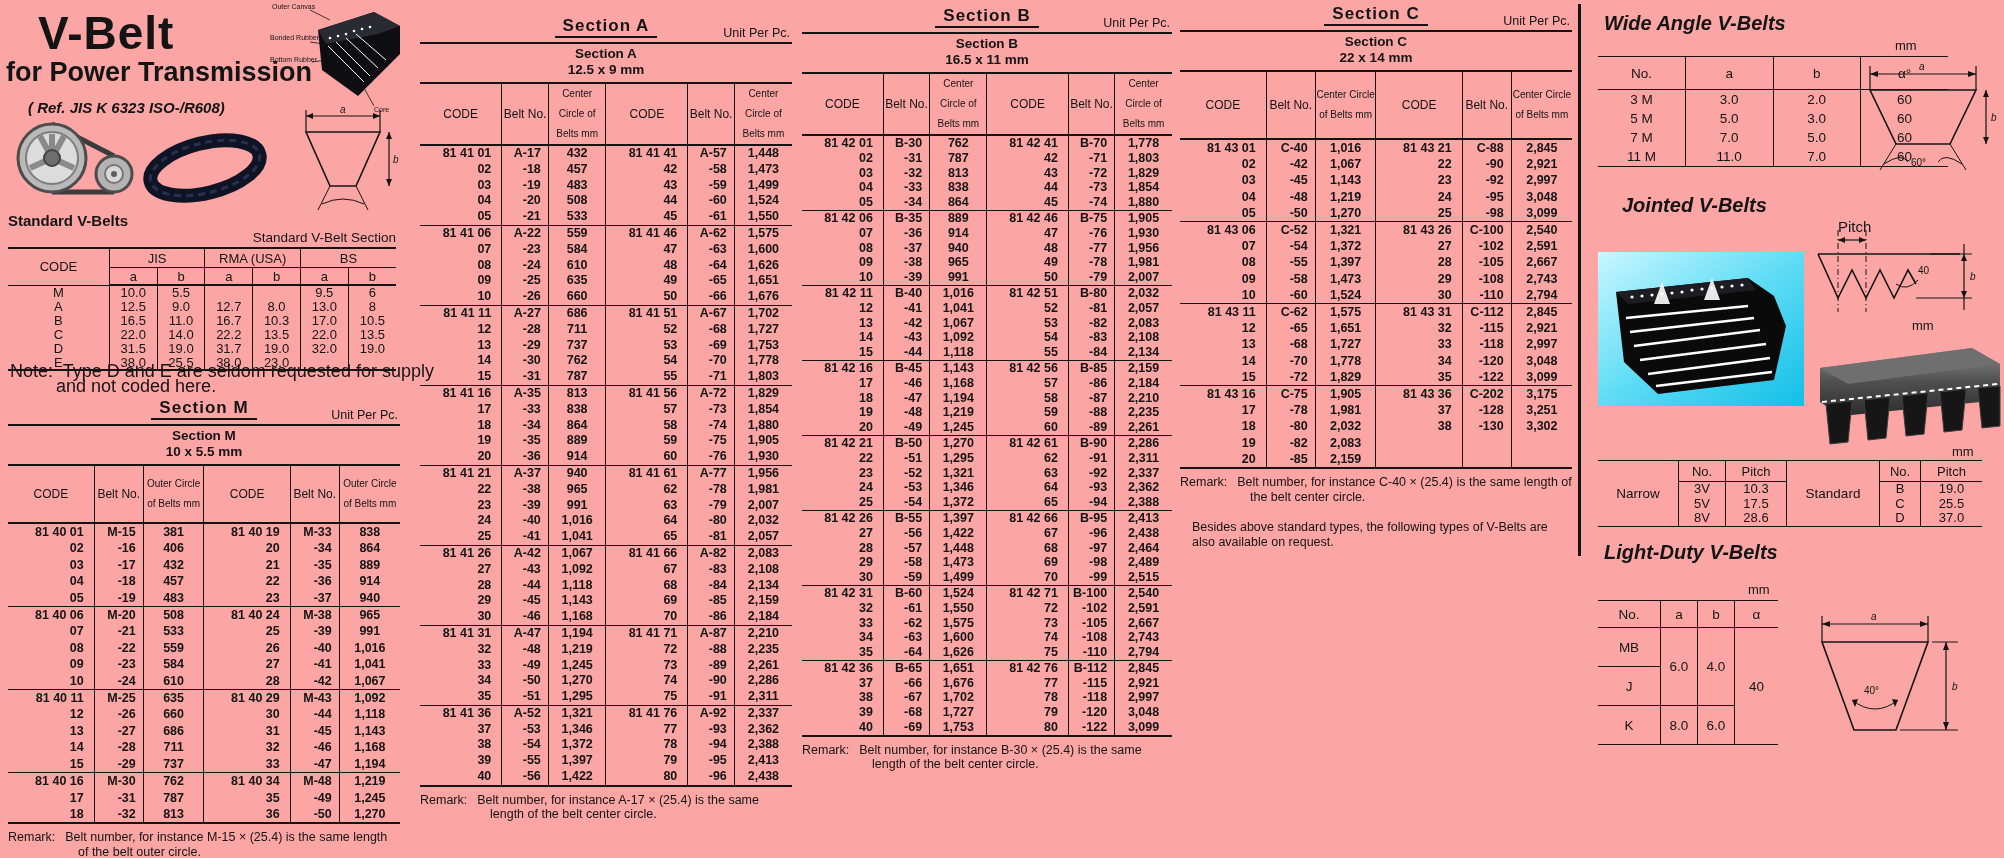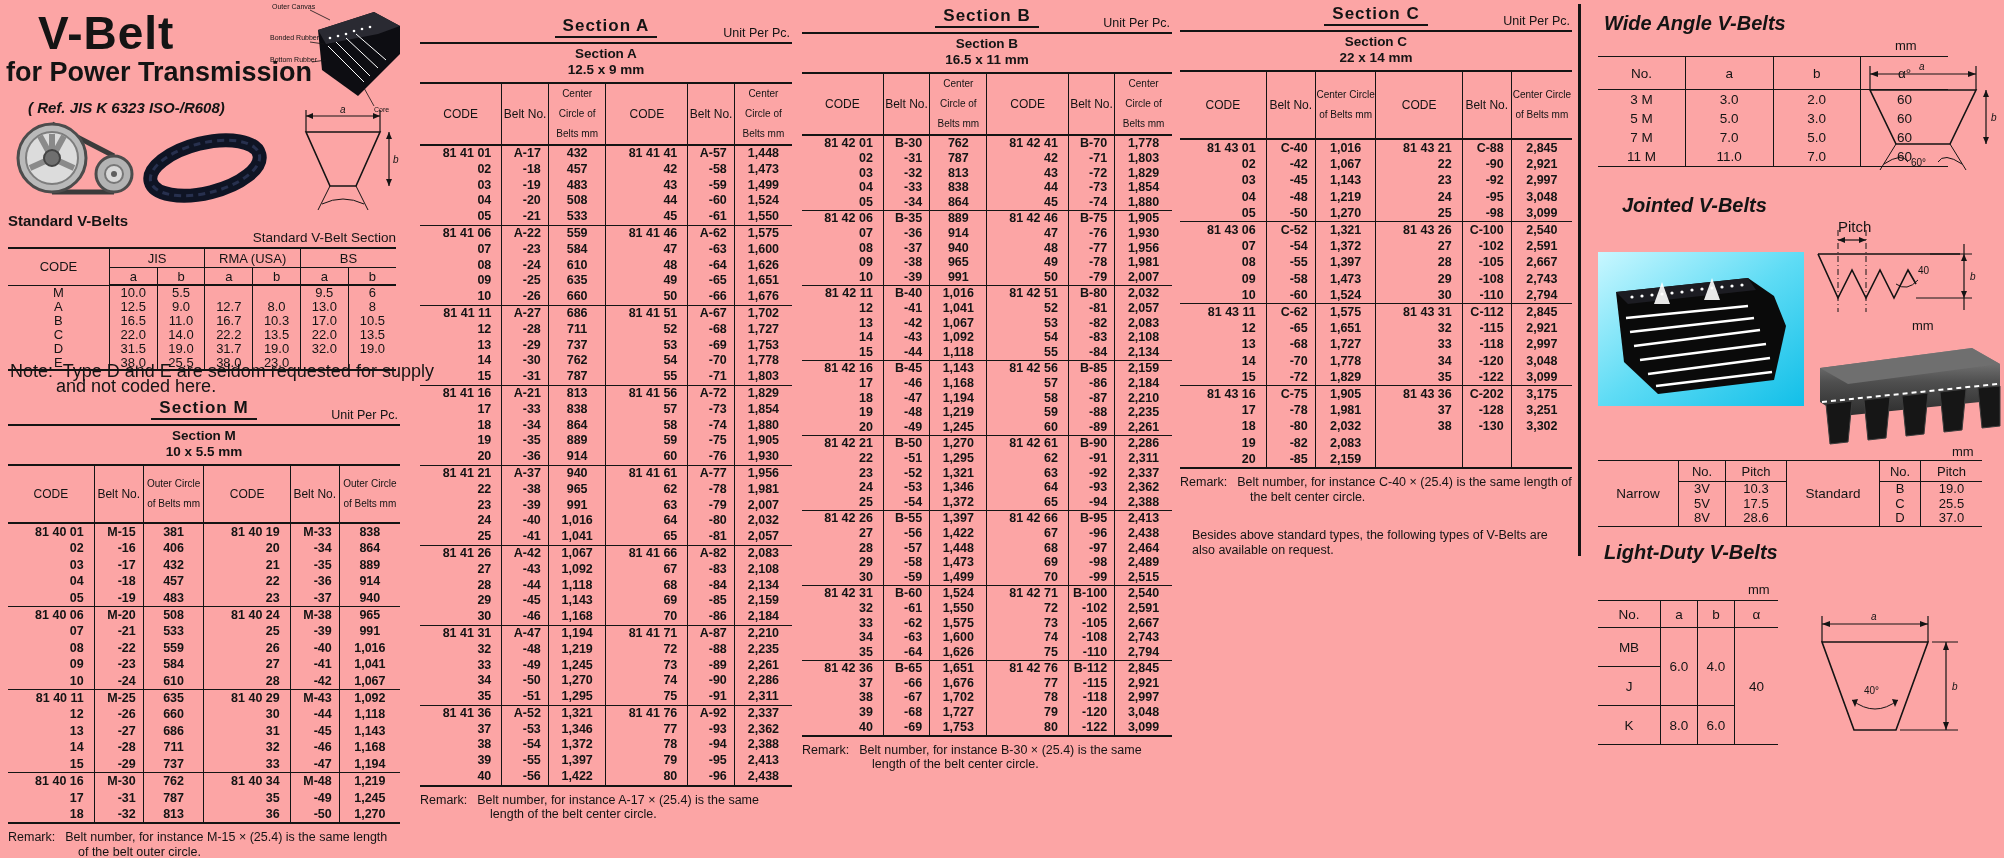--- a/index.html
+++ b/index.html
@@ -41,21 +41,21 @@
                 text-align:center;vertical-align:middle;font-size:12px;line-height:13px;}
   .cat tr.hd td.h2{font-size:10px;line-height:20px;}
   .cat tr.dr td{height:var(--rh,15.5px);line-height:var(--rh,15.5px);
                 font-size:12.5px;font-weight:bold;white-space:nowrap;}
   .cat tr.dr.sep td{border-top:1.5px solid #141414;}
   .cat td.cd{text-align:right;padding-right:10px;}
   .cat td.bn{text-align:right;padding-right:7px;}
   .cat td.vl{text-align:center;}
   .remark{font-size:12.5px;line-height:14.5px;padding-left:70px;text-indent:-70px;margin-top:6px;}
   .remark .rl{padding-right:10px;}
-  .besides{font-size:12.5px;line-height:15px;margin-top:24px;padding-left:12px;}
+  .besides{font-size:12.5px;line-height:15px;margin-top:16px;padding-left:12px;}
 
   
   .vdivider{width:2.5px;background:#141414;}
 
   
   .panel-title{font-size:20px;font-weight:bold;font-style:italic;}
   .mm-label{font-size:13px;}
   table.mx{width:100%;border-collapse:collapse;table-layout:fixed;
            border-top:1.5px solid #141414;border-bottom:1.5px solid #141414;}
   .mx td{border-left:1.5px solid #141414;text-align:center;font-size:13.5px;padding:0;}
@@ -565,21 +565,21 @@
             <tr class="dr">
               <td class="cd">15</td>
               <td class="bn">-31</td>
               <td class="vl">787</td>
               <td class="cd">55</td>
               <td class="bn">-71</td>
               <td class="vl">1,803</td>
             </tr>
             <tr class="dr sep">
               <td class="cd">81 41 16</td>
-              <td class="bn">A-21</td>
+              <td class="bn">A-35</td>
               <td class="vl">813</td>
               <td class="cd">81 41 56</td>
               <td class="bn">A-72</td>
               <td class="vl">1,829</td>
             </tr>
             <tr class="dr">
               <td class="cd">17</td>
               <td class="bn">-33</td>
               <td class="vl">838</td>
               <td class="cd">57</td>

